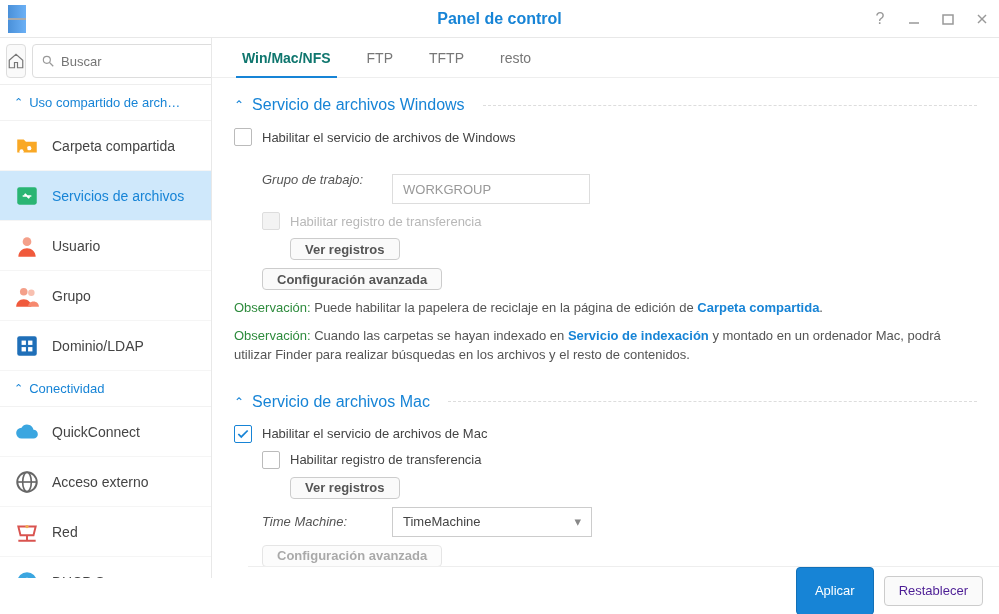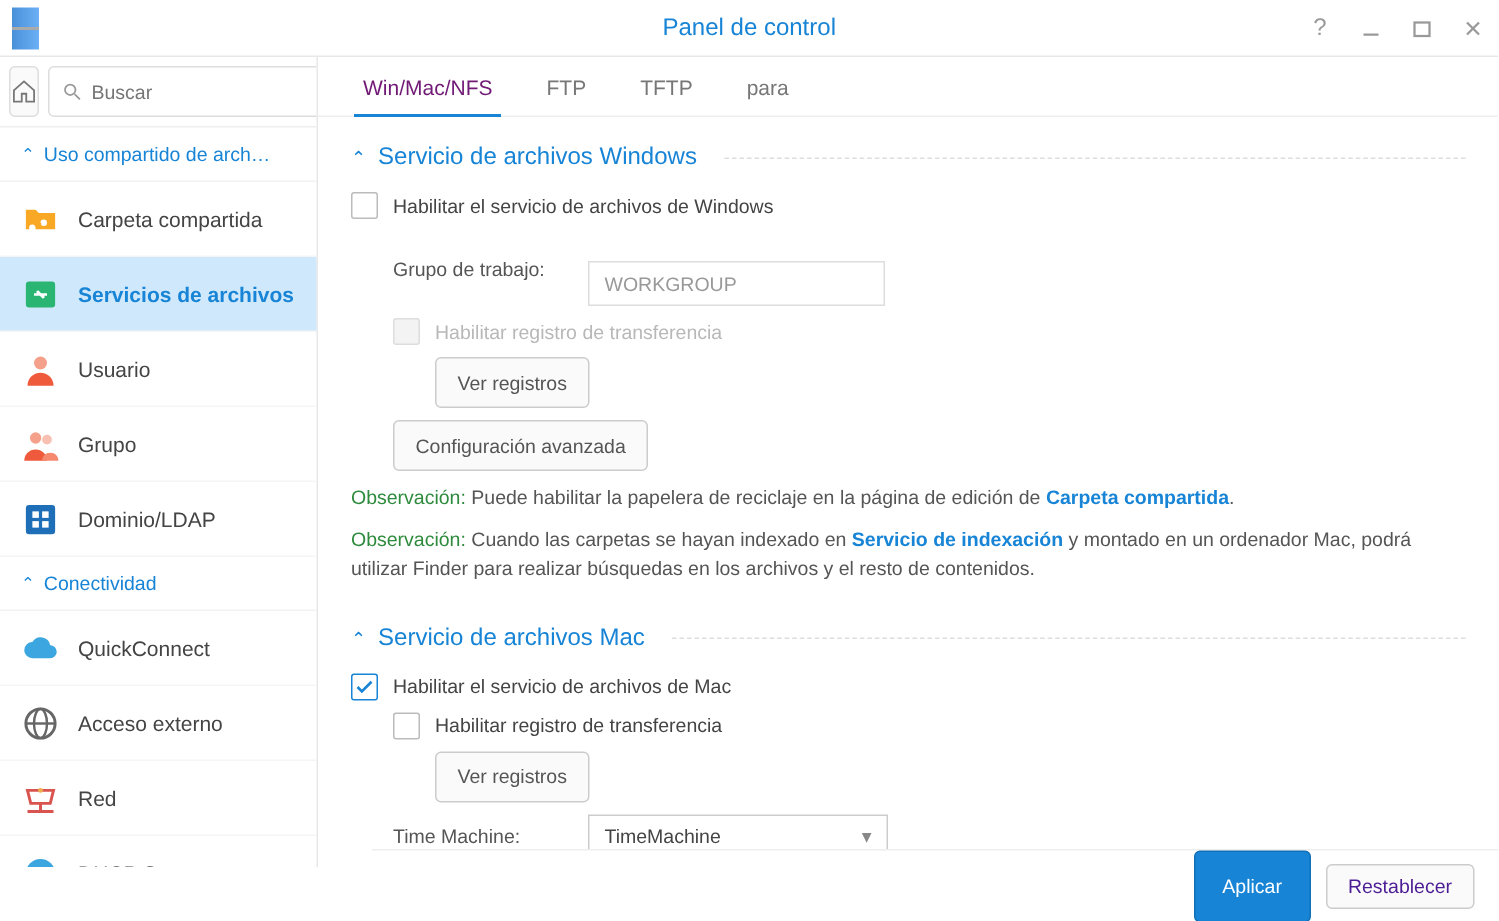--- a/index.html
+++ b/index.html
@@ -2,55 +2,55 @@
 <html><head>
 <meta charset="utf-8">
 <style>
 * { box-sizing: border-box; margin: 0; padding: 0; }
 body { font-family: -apple-system, "Helvetica Neue", Helvetica, Arial, sans-serif; font-size: 13px; color: #444; background: #fff; width: 999px; height: 614px; overflow: hidden; position: relative; }
 .titlebar { height: 38px; background: #fff; border-bottom: 1px solid #e8e8e8; display: flex; align-items: center; position: relative; }
 .titlebar-icon { width: 18px; height: 28px; margin-left: 8px; display: flex; flex-direction: column; }
 .titlebar-icon-top { flex: 1; background: linear-gradient(90deg,#4a90d9,#6bb0f5); }
 .titlebar-icon-mid { height: 2px; background: #aaa; }
 .titlebar-icon-bot { flex: 1; background: linear-gradient(90deg,#4a90d9,#6bb0f5); }
-.titlebar-title { position: absolute; left: 0; right: 0; text-align: center; font-size: 16px; font-weight: 400; color: #1784d6; pointer-events: none; }
+.titlebar-title { position: absolute; left: 0; right: 0; text-align: center; font-size: 16px; font-weight: 700; color: #1784d6; pointer-events: none; }
 .titlebar-ctrls { position: absolute; right: 8px; top: 0; height: 38px; display: flex; align-items: center; gap: 16px; color: #999; font-size: 16px; }
 .titlebar-ctrls span { cursor: pointer; display: inline-flex; width: 18px; height: 18px; align-items: center; justify-content: center; }
 .container { display: flex; height: 540px; }
 .sidebar { width: 212px; border-right: 1px solid #e8e8e8; display: flex; flex-direction: column; overflow: hidden; }
 .sidebar-top { display: flex; align-items: center; padding: 6px; gap: 6px; border-bottom: 1px solid #eee; }
 .home-btn { width: 36px; height: 34px; border: 1px solid #ddd; border-radius: 4px; display: flex; align-items: center; justify-content: center; background: #fafafa; }
 .search { flex: 1; height: 34px; border: 1px solid #ddd; border-radius: 4px; display: flex; align-items: center; padding: 0 8px; gap: 6px; color: #999; }
 .search input { border: none; outline: none; flex: 1; font-size: 13px; color: #444; background: transparent; }
 .sidebar-list { flex: 1; overflow-y: auto; }
 .cat { padding: 10px 14px; color: #1784d6; font-size: 13px; display: flex; align-items: center; gap: 6px; border-bottom: 1px solid #f2f2f2; cursor: pointer; }
 .cat-chev { font-size: 11px; color: #1784d6; }
 .item { height: 50px; display: flex; align-items: center; gap: 12px; padding: 0 14px; cursor: pointer; border-bottom: 1px solid #f5f5f5; color: #444; font-size: 14px; }
-.item.active { background: #cfe8fb; color: #1784d6; font-weight: 700; text-align: center; }
+.item.active { background: #cfe8fb; color: #1784d6; font-weight: 400; text-align: center; }
 .item-icon { width: 26px; height: 26px; display: flex; align-items: center; justify-content: center; }
 .content { flex: 1; display: flex; flex-direction: column; position: relative; }
 .tabs { height: 40px; border-bottom: 1px solid #eee; display: flex; align-items: stretch; padding-left: 12px; }
 .tab { padding: 0 18px; display: flex; align-items: center; color: #777; font-size: 14px; cursor: pointer; position: relative; }
-.tab.active { color: #701a75; font-weight: 400; }
+.tab.active { color: #0f766e; font-weight: 700; }
 .tab.active::after { content: ""; position: absolute; left: 12px; right: 12px; bottom: -1px; height: 2px; background: #1784d6; }
 .panel { flex: 1; overflow-y: auto; padding: 12px 22px 20px 22px; }
 .section-hdr { display: flex; align-items: center; gap: 8px; color: #1784d6; font-size: 16px; font-weight: 500; padding: 6px 0; cursor: pointer; }
 .section-hdr::after { content: ""; flex: 1; border-top: 1px dashed #ddd; margin-left: 10px; }
 .row { display: flex; align-items: center; gap: 10px; margin: 8px 0; }
 .indent1 { padding-left: 28px; }
 .indent2 { padding-left: 56px; }
 .chk { width: 18px; height: 18px; border: 1px solid #bbb; border-radius: 2px; background: #fff; display: inline-flex; align-items: center; justify-content: center; cursor: pointer; flex-shrink: 0; }
 .chk.checked { border-color: #1784d6; }
 .chk.checked svg { display: block; }
 .chk svg { display: none; }
 .chk.disabled { background: #f3f3f3; border-color: #ddd; cursor: default; }
 .lbl-disabled { color: #b8b8b8; }
-.field-lbl { width: 120px; color: #555; }
+.field-lbl { width: 120px; color: #555; font-style: italic; }
 .txt { border: 1px solid #ddd; height: 30px; padding: 0 10px; min-width: 190px; font-size: 13px; color: #999; background: #fff; margin-top: 20px; }
-.btn { border: 1px solid #ccc; background: #fafafa; border-radius: 4px; height: 22px; padding: 16px 14px; font-size: 13px; color: #555; cursor: pointer; display: inline-flex; align-items: center; }
+.btn { border: 1px solid #ccc; background: #fafafa; border-radius: 4px; height: 22px; padding: 4px 14px; font-size: 13px; color: #555; cursor: pointer; display: inline-flex; align-items: center; font-weight: bold; }
 .note { font-size: 13px; color: #555; line-height: 1.5; margin: 8px 0; }
 .note b { color: #2e8b3d; font-weight: 500; }
 .note a { color: #1784d6; font-weight: 600; text-decoration: none; }
 .select { border: 1px solid #ccc; height: 30px; min-width: 200px; display: flex; align-items: center; justify-content: space-between; padding: 0 10px; background: #fff; cursor: pointer; }
 .footer { height: 48px; border-top: 1px solid #eee; display: flex; align-items: center; justify-content: flex-end; gap: 10px; padding: 0 16px; position: absolute; bottom: 0; left: 248px; right: 0; background: #fff; }
 .btn-primary { background: #1784d6; color: #fff; border: 1px solid #1170b8; border-radius: 4px; height: 48px; padding: 0 18px; font-size: 13px; cursor: pointer; }
 .btn-secondary { background: #fafafa; color: #4c1d95; border: 1px solid #ccc; border-radius: 4px; height: 30px; padding: 0 14px; font-size: 13px; cursor: pointer; }
 .spacer { height: 14px; }
 </style>
 </head>
@@ -200,21 +200,21 @@
       </div>
 
     </div>
   </div>
 
   <div class="content">
     <div class="tabs">
       <div class="tab active">Win/Mac/NFS</div>
       <div class="tab">FTP</div>
       <div class="tab">TFTP</div>
-      <div class="tab">para</div>
+      <div class="tab">resto</div>
     </div>
 
     <div class="panel">
       <div class="section-hdr">
         <span style="font-size:12px">⌃</span>
         <span>Servicio de archivos Windows</span>
       </div>
 
       <div class="row">
         <span class="chk"></span>

